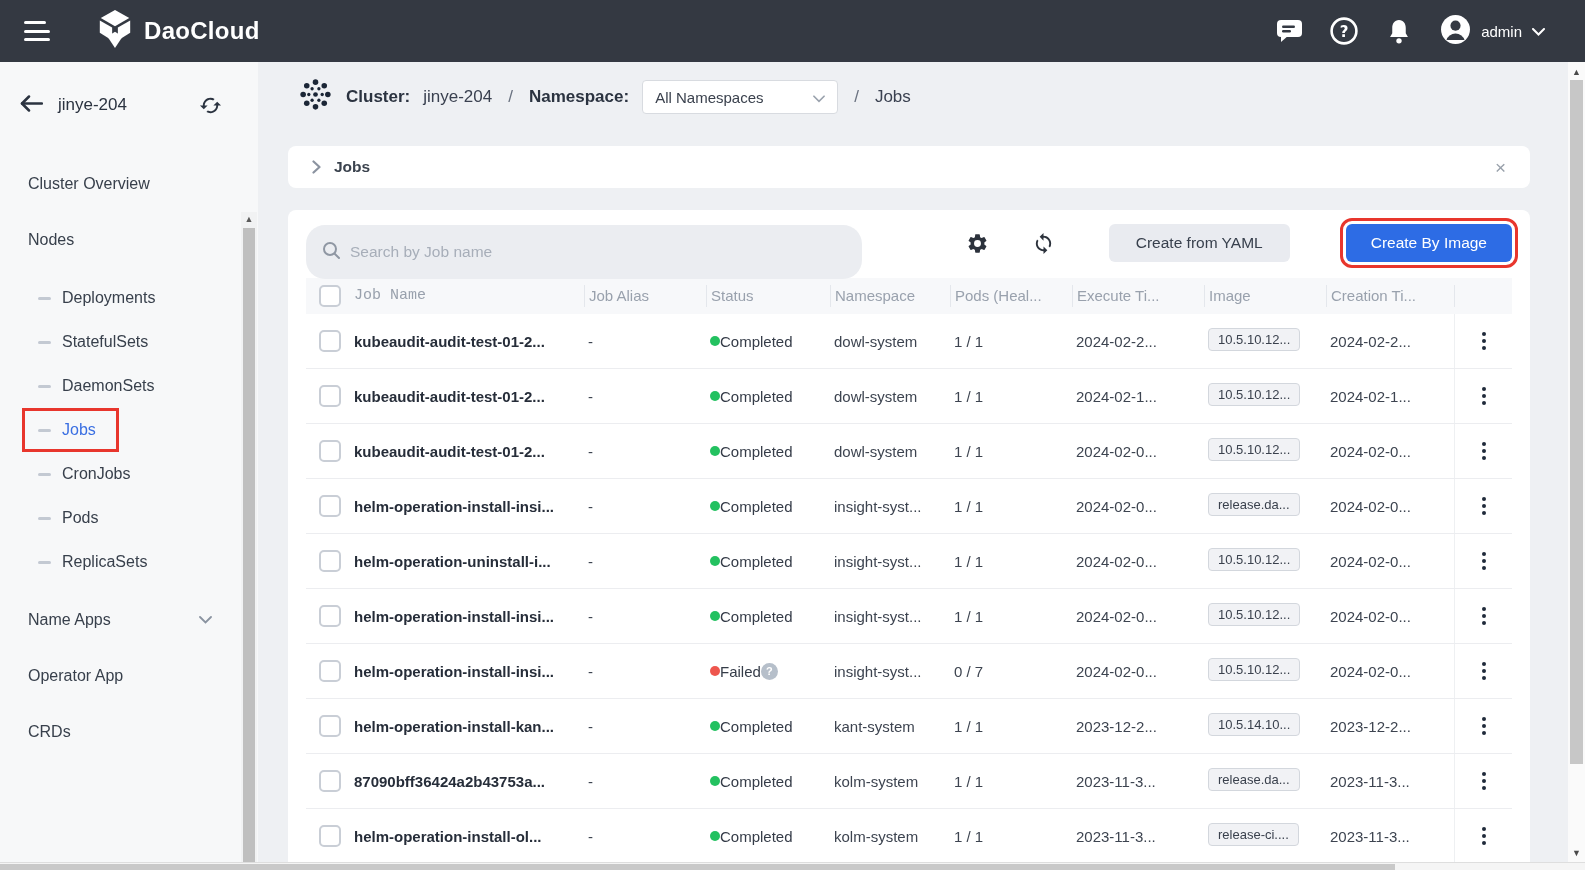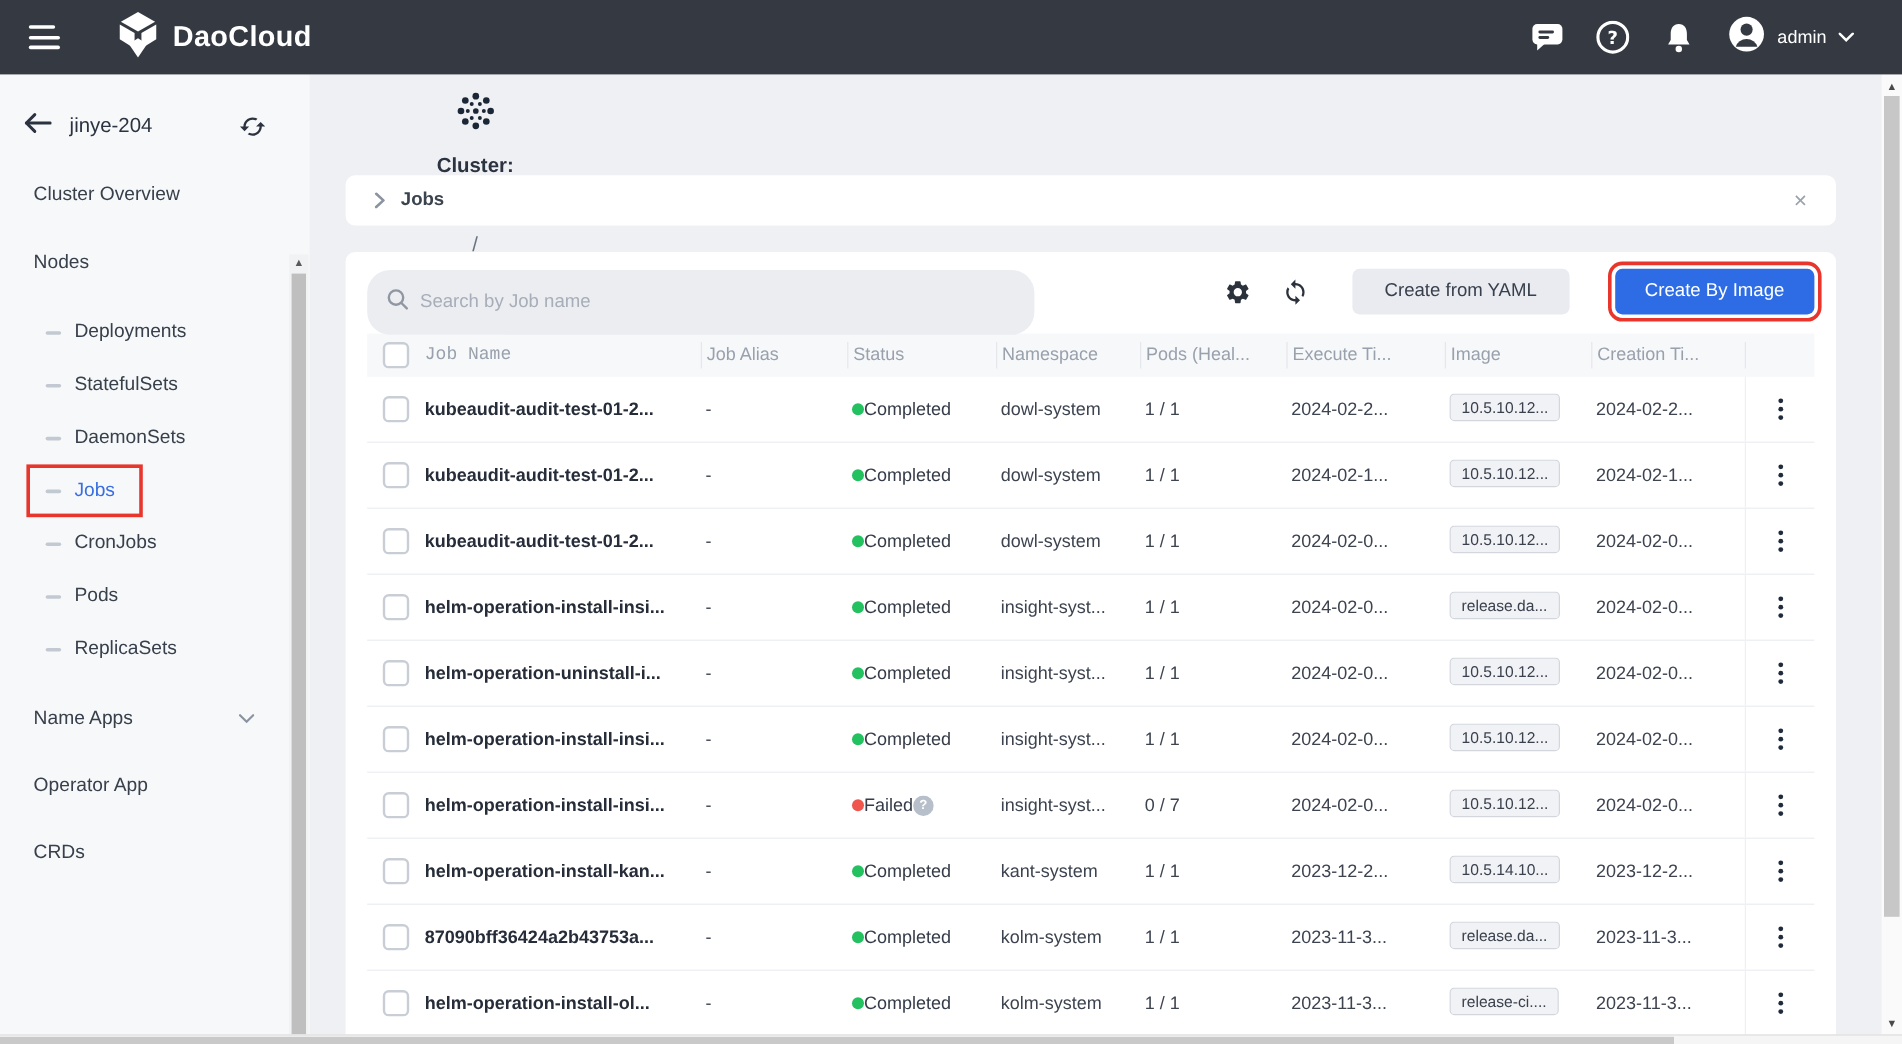--- a/index.html
+++ b/index.html
@@ -21,21 +21,21 @@
   .user { display:flex; align-items:center; gap:10px; cursor:pointer; }
   .user-name { color:#fff; font-size:15px; }
 
   
   .sidebar { position:absolute; left:0; top:62px; width:258px; height:800px;
     background:#f7f8f9; overflow:hidden; z-index:5; }
   .side-head { position:absolute; left:0; top:24px; width:240px; height:38px;
     display:flex; align-items:center; padding:0 18px 0 20px; }
   .side-cluster { font-size:17px; color:#2b3340; margin-left:15px; }
   .side-refresh { margin-left:auto; cursor:pointer; display:flex; }
-  .side-menu { position:absolute; left:0; top:73px; width:240px; }
+  .side-menu { position:absolute; left:0; top:94px; width:240px; }
   .side-item { position:relative; display:flex; align-items:center; cursor:pointer;
     font-size:16px; color:#38404c; }
   .side-item.top { height:56px; padding-left:28px; }
   .side-item.sub { height:44px; padding-left:38px; }
   .side-item.sub .dash { width:13px; height:3px; background:#c3c9d2; border-radius:2px;
     margin-right:11px; flex:none; }
   .side-item.active { background:#e9eef8; color:#3a6fe2; }
   .side-item.selected { color:#3a6fe2; }
   .side-item.group-start { margin-top:8px; }
   .side-item.group-end { margin-bottom:8px;align-items:center; }
@@ -50,21 +50,21 @@
     background:#f1f2f3; z-index:6; }
   .side-scroll .thumb { position:absolute; left:2px; top:16px; width:12px; height:666px; background:#bfbfbf; }
   .sb-arrow { position:absolute; left:0; width:16px; height:14px; display:flex;
     align-items:center; justify-content:center; font-size:9px; color:#5a5a5a; }
   .sb-arrow.up{ top:0; }
 
   
   .main { position:absolute; left:258px; top:62px; width:1310px; height:800px;
     background:#eef0f3; overflow:hidden; }
   .cluster-row { position:absolute; left:40px; top:13px; height:44px;
-    display:flex; align-items:center; gap:13px; font-size:17px; color:#3a4150;flex-direction:column; }
+    display:flex; align-items:center; gap:13px; font-size:17px; color:#3a4150; }
   .crumb-label { font-weight:700; color:#2b3340; }
   .crumb-sep { color:#6a7280; padding:0 3px; }
   .ns-select { width:196px; height:34px; background:#fff; border:1px solid #d8dbe0;
     border-radius:4px; display:flex; align-items:center; padding:0 12px; cursor:pointer;
     font-size:15px; color:#3a414d; }
   .ns-select .sel-chev { margin-left:auto; }
 
   .tab-bar { position:absolute; left:30px; top:84px; width:1242px; height:42px;
     background:#fff; border-radius:8px; display:flex; align-items:center; padding:0 24px; }
   .tab-chev { color:#8b93a0; margin-right:13px; display:flex; }
@@ -74,21 +74,21 @@
   .card { position:absolute; left:30px; top:148px; width:1242px; height:770px;
     background:#fff; border-radius:8px; padding:14px 18px 0 18px; }
 
   
   .toolbar { display:flex; align-items:center; height:38px; }
   .search { width:556px; height:54px; background:#ebedf1; border-radius:19px;
     display:flex; align-items:center; padding:0 16px; gap:9px;margin-top:18px; }
   .search input { border:none; outline:none; background:transparent; flex:1;
     font-size:15.5px; color:#3a414d; font-family:"Liberation Sans",sans-serif; }
   .search input::placeholder { color:#a7aeb9; }
-  .tool-icons { margin-left:auto; display:flex; align-items:center; gap:22px; }
+  .tool-icons { margin-left:auto; display:flex; align-items:center; gap:40px; }
   .icon-btn { width:26px; height:26px; display:flex; align-items:center; justify-content:center; cursor:pointer; }
   .btn { height:38px; border:none; border-radius:6px; font-size:15.5px; cursor:pointer;
     font-family:"Liberation Sans",sans-serif; }
   .btn-gray { background:#e9ebf0; color:#38404d; padding:0 27px; margin-left:12px; }
   .btn-blue { background:#2d6ce5; color:#fff; padding:0 25px; margin-left:16px;
     outline:3px solid #e8362d; outline-offset:3px; }
 
   
   .thead { margin-top:16px; height:36px; background:#f7f8fa; display:grid;
     grid-template-columns:44px 234px 122px 124px 120px 122px 132px 122px 128px 1fr;

